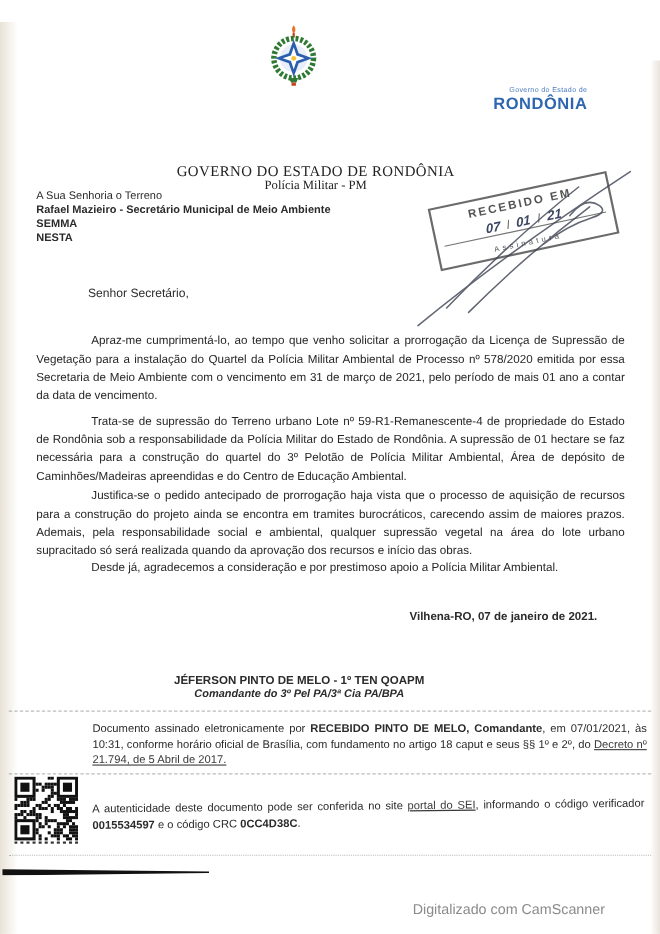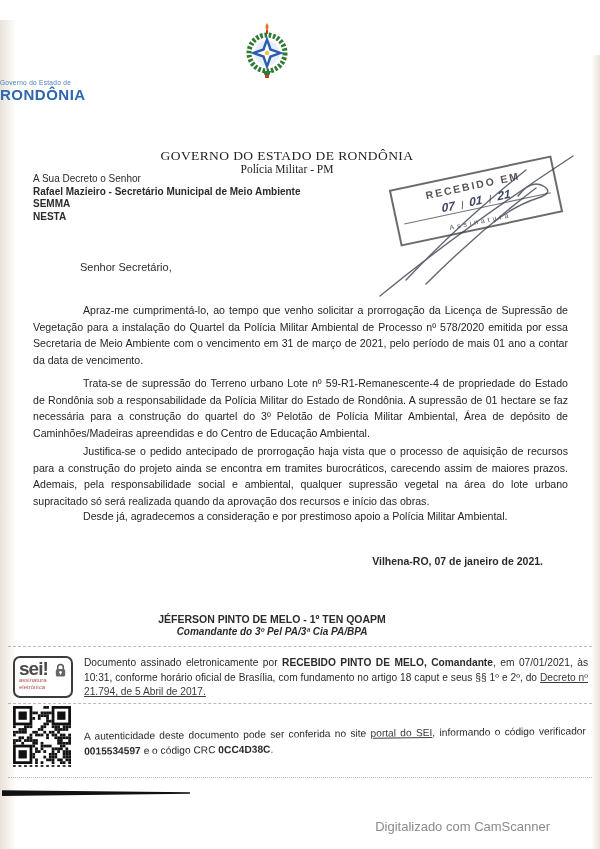--- a/index.html
+++ b/index.html
@@ -9,21 +9,21 @@
     font-family:"Liberation Sans", sans-serif;
   }
   
   .edge-left{position:absolute;left:0;top:20px;bottom:0;width:16px;
     background:linear-gradient(to right, rgba(210,196,174,.5), rgba(210,196,174,0));}
   .edge-right{position:absolute;right:0;top:55px;bottom:0;width:9px;
     background:linear-gradient(to left, rgba(205,194,178,.45), rgba(205,194,178,0));}
 
   
   .crest{position:absolute;left:240px;top:23px;}
-  .hdr-blue{position:absolute;left:0;width:534px;text-align:left;color:#2e66b0;}
+  .hdr-blue{position:absolute;left:0;width:534px;text-align:right;color:#2e66b0;}
   .gov-small{top:79px;font-size:6.5px;letter-spacing:.3px;color:#4a7cc0;}
   .state-name{top:86px;font-size:15px;font-weight:bold;letter-spacing:.5px;}
   .hdr-serif{position:absolute;left:20px;width:534px;text-align:center;
     font-family:"Liberation Serif", serif;color:#222;margin-top:39px;}
   .gov-line{top:109px;font-size:13.5px;letter-spacing:.4px;}
   .dept-line{top:124px;font-size:11.5px;}
 
   .oficio{position:absolute;left:33px;top:150px;font-size:10.5px;}
   .addressee{position:absolute;left:33px;top:173px;font-size:10px;line-height:12.5px;}
   .addressee .b{font-weight:bold;}
@@ -105,21 +105,21 @@
       <path d="M23 48 h8 l-1.5 4 h-5z" fill="#2f7a33"></path>
       <path d="M25 52 h4 v3 h-4z" fill="#c8401e"></path>
     </svg>
   </div>
   <div class="hdr-blue gov-small">Governo do Estado de</div>
   <div class="hdr-blue state-name">RONDÔNIA</div>
   <div class="hdr-serif gov-line">GOVERNO DO ESTADO DE RONDÔNIA</div>
   <div class="hdr-serif dept-line">Polícia Militar - PM</div>
 
   <div class="addressee">
-    <div>A Sua Decreto o Senhor</div>
+    <div>A Sua Senhoria o Terreno</div>
     <div class="b">Rafael Mazieiro - Secretário Municipal de Meio Ambiente</div>
     <div class="b">SEMMA</div>
     <div class="b">NESTA</div>
   </div>
 
   <div class="stamp">
     <div class="stamp-title">RECEBIDO EM</div>
     <div class="stamp-date">
       <span class="hand">07</span>
       <span class="stamp-slash">/</span>
@@ -148,33 +148,20 @@
 
   <div class="date-line">Vilhena-RO, 07 de janeiro de 2021.</div>
 
   <div class="sig-block">
     <div class="sig-name">JÉFERSON PINTO DE MELO - 1º TEN QOAPM</div>
     <div class="sig-role">Comandante do 3º Pel PA/3ª Cia PA/BPA</div>
   </div>
 
   <div class="divider d1"></div>
 
-  <div class="sei-box">
-    <div class="sei-word">sei!</div>
-    <div class="sei-sub">assinatura</div>
-    <div class="sei-sub">eletrônica</div>
-    <span class="sei-lock">
-      <svg width="15" height="16" viewBox="0 0 16 17">
-        <path d="M5 8 V5.5 a3 3 0 0 1 6 0 V8" fill="none" stroke="#555" stroke-width="1.6"></path>
-        <rect x="3" y="7.5" width="10" height="8" rx="2" fill="#666"></rect>
-        <circle cx="8" cy="11" r="1.4" fill="#fff"></circle>
-        <rect x="7.4" y="11" width="1.2" height="2.5" fill="#fff"></rect>
-      </svg>
-    </span>
-  </div>
   <p class="sei-text"><span>Documento assinado eletronicamente por </span><span class="b">RECEBIDO PINTO DE MELO, Comandante</span><span>, em 07/01/2021, às 10:31, conforme horário oficial de Brasília, com fundamento no artigo 18 caput e seus §§ 1º e 2º, do </span><a class="doclink">Decreto nº 21.794, de 5 Abril de 2017.</a></p>
 
   <div class="divider d2"></div>
 
   <div class="qr"><svg width="58" height="62" viewBox="0 0 58 62">
         <rect x="0" y="0" width="19.333333333333332" height="19.333333333333332" fill="#111"></rect>
         <rect x="2.761904761904762" y="2.761904761904762" width="13.80952380952381" height="13.80952380952381" fill="#fff"></rect>
         <rect x="5.523809523809524" y="5.523809523809524" width="8.285714285714285" height="8.285714285714285" fill="#111"></rect>
         <rect x="38.666666666666664" y="0" width="19.333333333333332" height="19.333333333333332" fill="#111"></rect>
         <rect x="41.42857142857143" y="2.761904761904762" width="13.80952380952381" height="13.80952380952381" fill="#fff"></rect>

